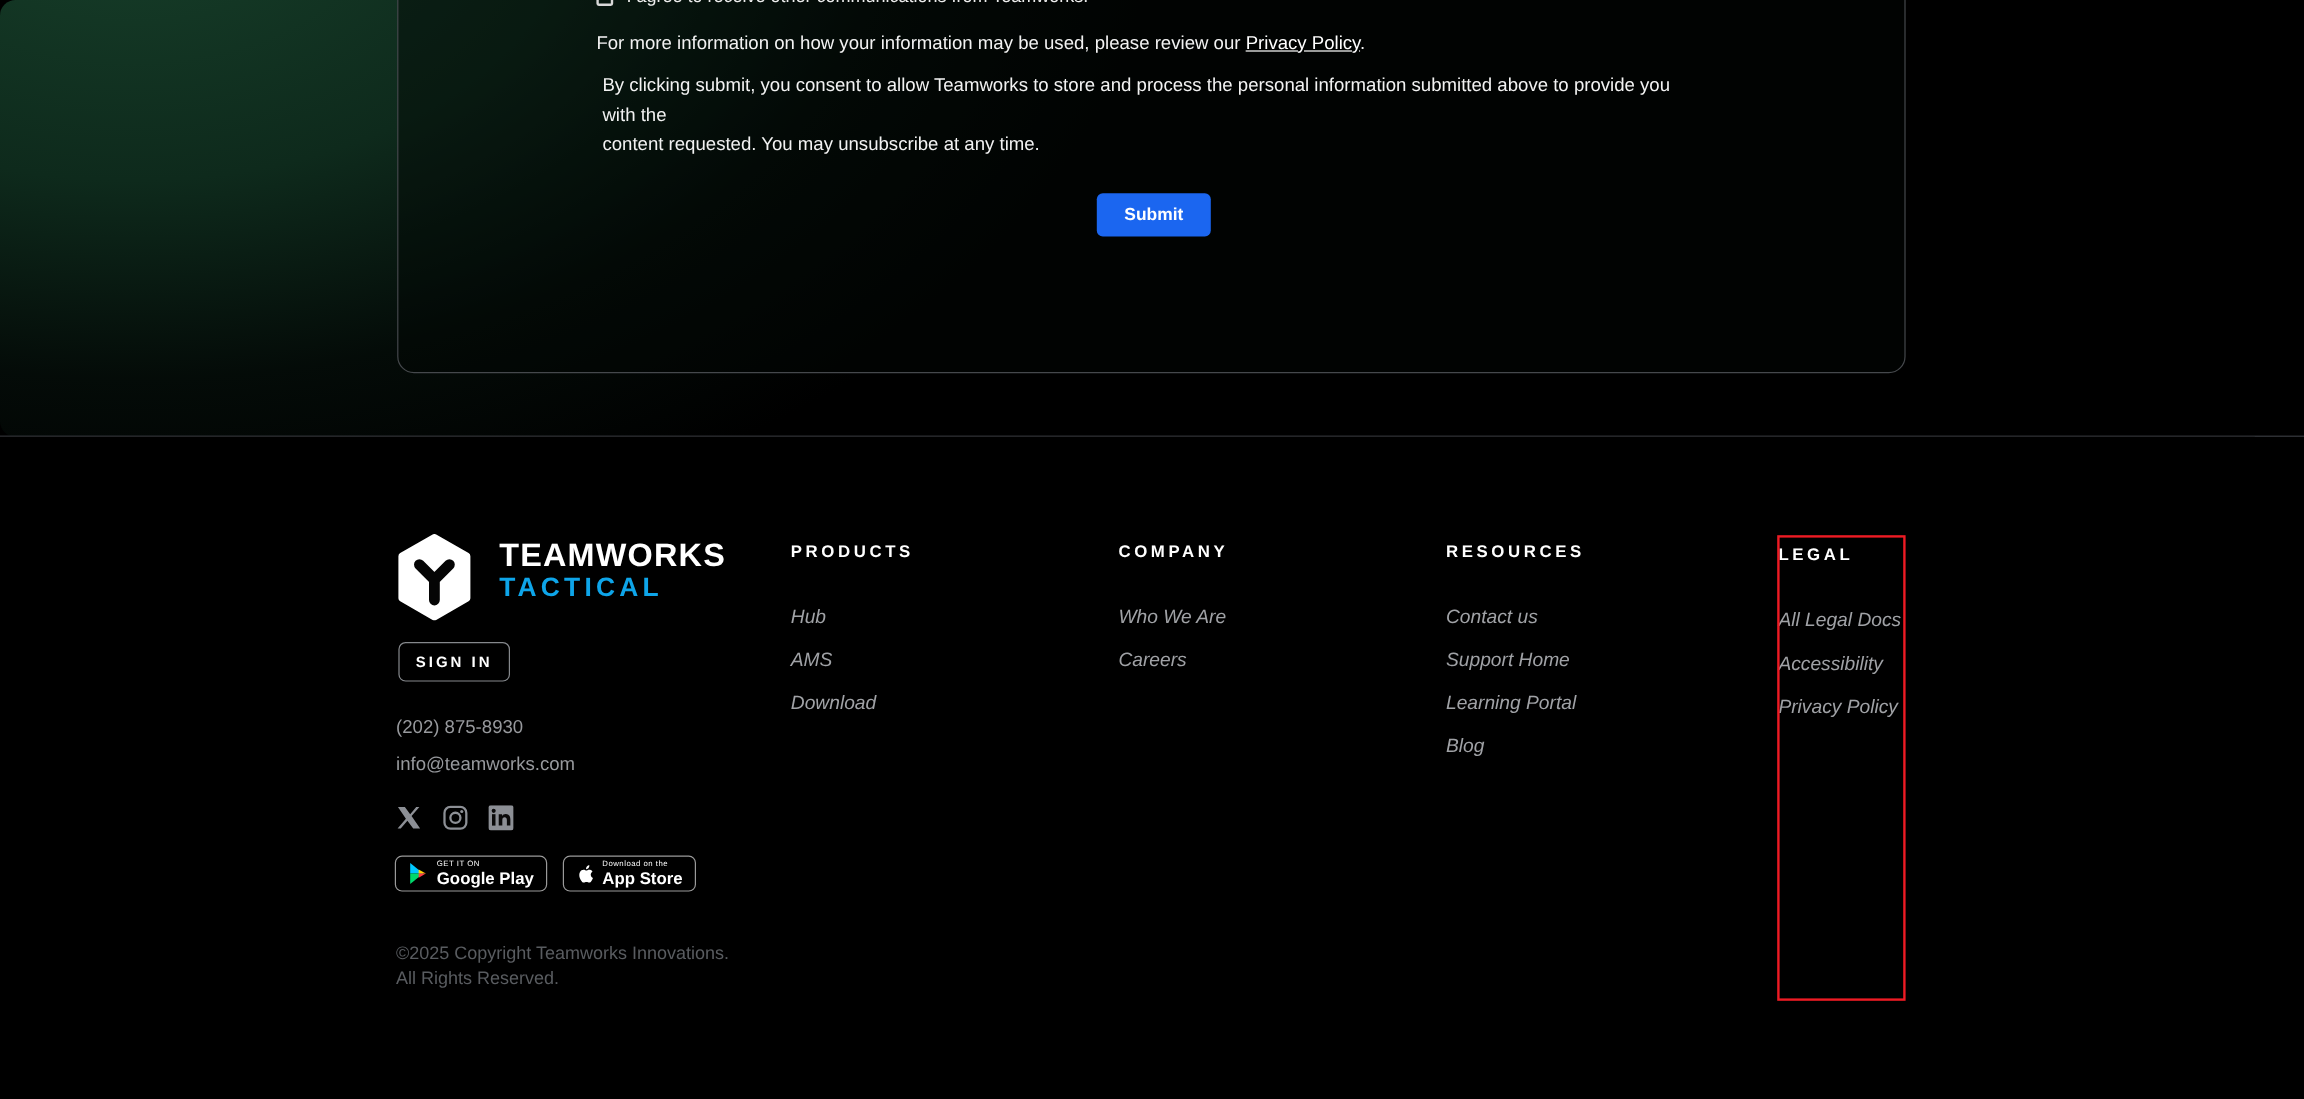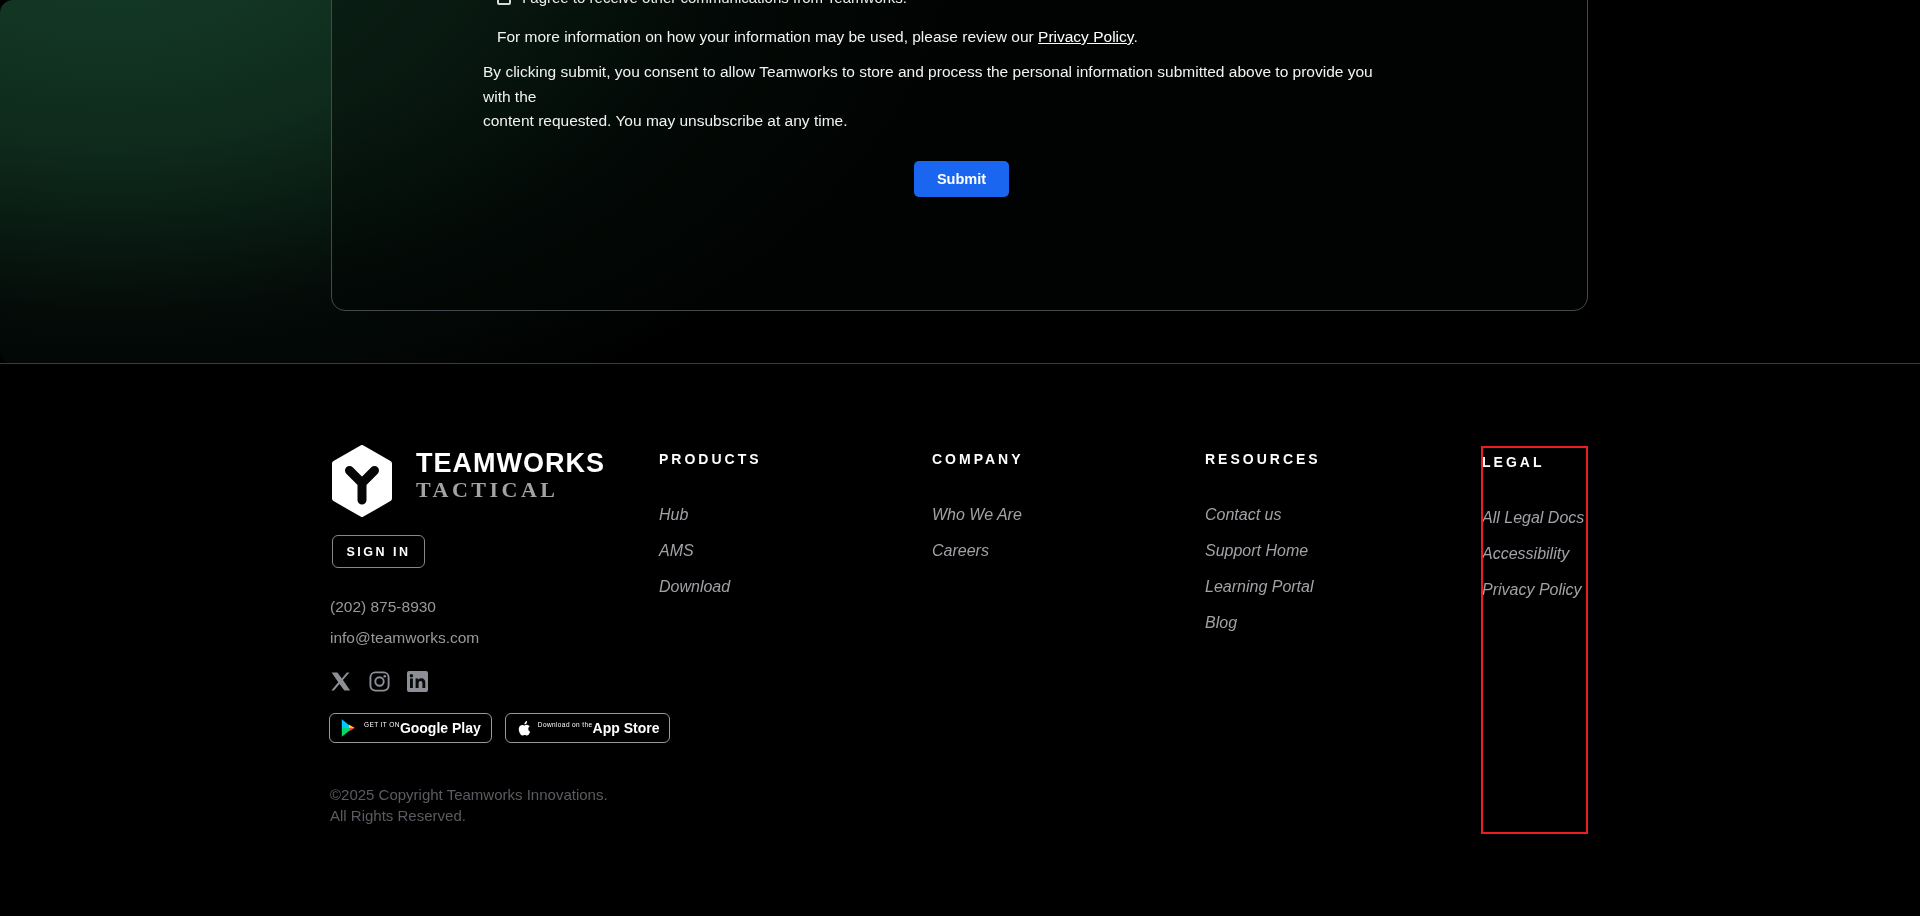--- a/index.html
+++ b/index.html
@@ -13,51 +13,51 @@
       radial-gradient(1150px 720px at 7% -22%, #173f2a 0%, #0e2a1c 32%, rgba(6,17,12,.65) 55%, rgba(0,0,0,0) 76%),
       #000; border-radius: 13px; }
   .form-card { position:absolute; left:331px; top:-62px; width:1257px; height:373px;
     border:1px solid #45484c; border-radius:14px; background:rgba(2,6,4,.45); }
   .checkbox-row { position:absolute; top:50px; left:165px; display:flex; align-items:center; gap:11px; }
   .checkbox { width:14px; height:14px; border:2px solid #d9d9d9; background:transparent; border-radius:2px; flex:0 0 auto; }
   .checkbox-row .lbl { font-size:15px; color:#ededed; }
   .req-mark { color:#e8312a; font-size:15px; }
   .privacy-line { position:absolute; top:89px; left:165px; font-size:15.5px; color:#f2f2f2; }
   .privacy-line a { color:#fff; text-decoration:underline; cursor:pointer; }
-  .consent-text { position:absolute; top:121px; left:151px; width:910px;
+  .consent-text { position:absolute; top:121px; left:170px; width:910px;
     font-size:15.5px; line-height:24.5px; color:#f2f2f2; white-space:pre-line; }
   .submit-btn { position:absolute; top:222px; left:582px; width:95px; height:36px;
     background:#1b66f0; color:#fff; font-family:Liberation Sans, sans-serif;
     font-size:14.5px; font-weight:bold; border:none; border-radius:5px; cursor:pointer; }
   .section-divider { position:absolute; left:0; top:363px; width:1920px; height:1px; background:#383b40; }
 
   
   .footer { position:absolute; left:0; top:364px; width:1879px; height:552px; background:#000; }
 
   .logo-block { position:absolute; left:330px; top:81px; display:flex; gap:22px; }
   .logo-hex { width:64px; height:72px; }
   .brand-text { padding-top:4px; }
   .brand-line1 { font-size:27px; font-weight:bold; color:#fff; letter-spacing:1px; line-height:28px; }
-  .brand-line2 { font-size:22px; font-weight:bold; color:#a3a3a3; letter-spacing:3.5px; line-height:26px;font-family:Liberation Serif, serif; }
+  .brand-line2 { font-size:22px; font-weight:bold; color:#0ea5e9; letter-spacing:3.5px; line-height:26px; }
 
   .signin-btn { position:absolute; left:332px; top:171px; width:93px; height:33px;
     background:transparent; border:1px solid #85888c; border-radius:6px;
     color:#fff; font-family:"Liberation Sans",sans-serif; font-size:12.5px; font-weight:bold;
     letter-spacing:2.5px; cursor:pointer; }
 
   .contact-phone { position:absolute; left:330px; top:234px; font-size:15.5px; color:#97999d; }
   .contact-email { position:absolute; left:330px; top:265px; font-size:15.5px; color:#97999d; cursor:pointer; }
 
   .social-row { position:absolute; left:331px; top:307px; display:flex; gap:17px; align-items:center; }
   .social-row svg { display:block; cursor:pointer; }
 
   .badges-row { position:absolute; left:329px; top:349px; display:flex; gap:13px; }
   .store-badge { height:30px; background:#000; border:1px solid #9a9a9a; border-radius:6px;
     display:flex; align-items:center; gap:7px; padding:0 10px; cursor:pointer; }
-  .badge-text { display:flex; justify-content:center; }
+  .badge-text { display:flex; flex-direction:column; justify-content:center; }
   .badge-tagline { font-size:6.5px; color:#fff; letter-spacing:.4px; text-transform:uppercase; line-height:8px; }
   .badge-store { font-size:14px; font-weight:bold; color:#fff; line-height:15px; }
 
   .copyright { position:absolute; left:330px; top:420px; font-size:15px; line-height:21px; color:#595c60; }
 
   .footer-col { position:absolute; top:87px; width:220px; }
   .col-products  { left:659px; }
   .col-company   { left:932px; }
   .col-resources { left:1205px; }
   .col-legal     { left:1482px; top:90px; }

